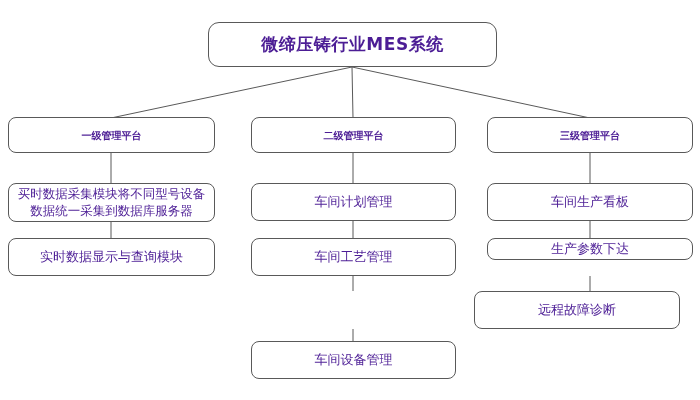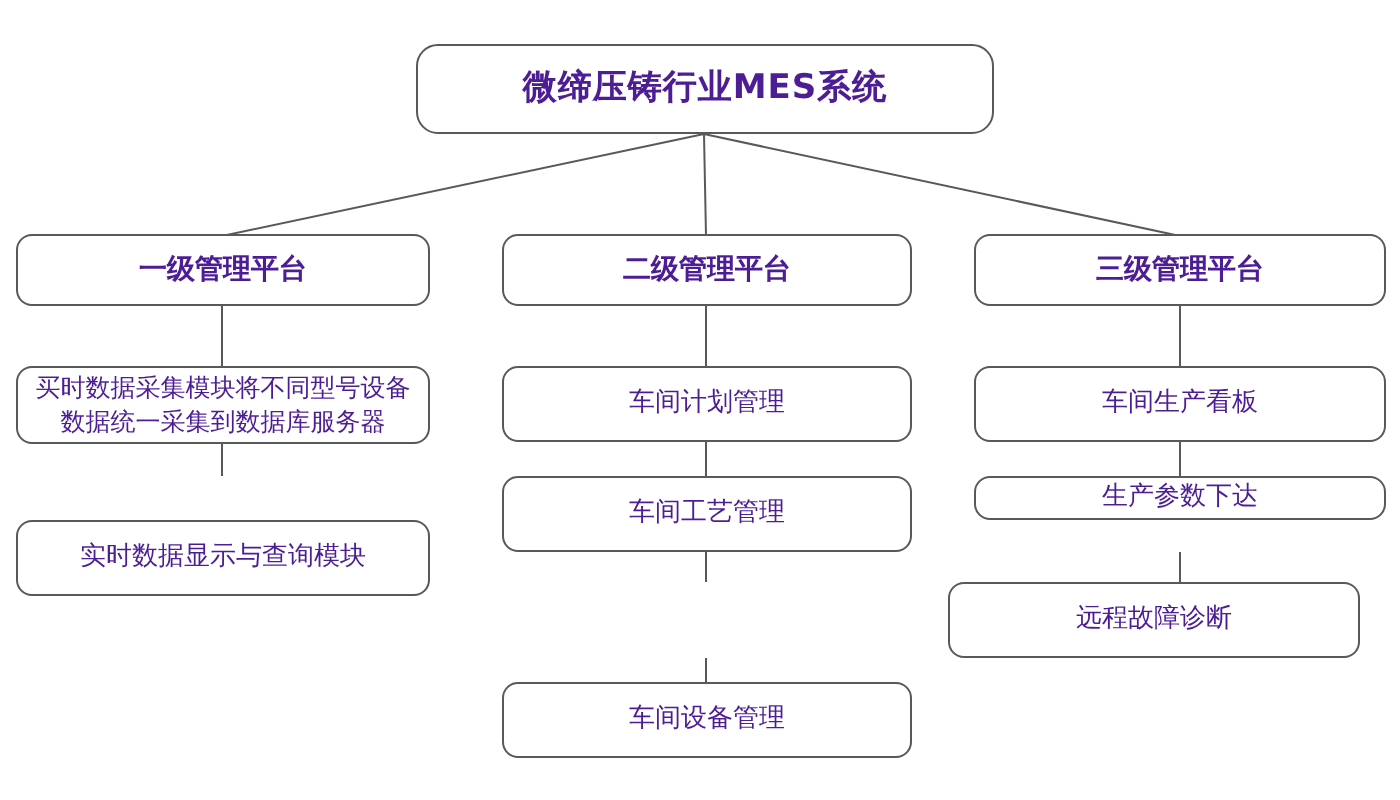--- a/index.html
+++ b/index.html
@@ -38,21 +38,21 @@
     line-height: 1.3;
   }
   .node.root {
     border-radius: 11px;
     font-weight: bold;
     font-size: 17px;
     letter-spacing: 0.5px;
   }
   .node.header {
     font-weight: bold;
-    font-size: 14px;
+    font-size: 10px;
   }
   .node.child {
     font-size: 13px;
   }
   .node.child.multiline {
     font-size: 12.5px;
     padding: 2px 4px;
   }
 </style>
 </head>
@@ -79,21 +79,21 @@
     <line x1="590" y1="276" x2="590" y2="291" stroke="#595959" stroke-width="1"></line>
   </svg>
 
   <div class="node root" style="left:208px; top:22px; width:289px; height:45px;">微缔压铸行业MES系统</div>
 
   <div class="node header" style="left:8px; top:117px; width:207px; height:36px;">一级管理平台</div>
   <div class="node header" style="left:251px; top:117px; width:205px; height:36px;">二级管理平台</div>
   <div class="node header" style="left:487px; top:117px; width:206px; height:36px;">三级管理平台</div>
 
   <div class="node child multiline" style="left:8px; top:183px; width:207px; height:39px;">买时数据采集模块将不同型号设备数据统一采集到数据库服务器</div>
-  <div class="node child" style="left:8px; top:238px; width:207px; height:38px;margin-top:22px;">实时数据显示与查询模块</div>
+  <div class="node child" style="left:8px; top:238px; width:207px; height:38px;">实时数据显示与查询模块</div>
 
   <div class="node child" style="left:251px; top:183px; width:205px; height:38px;">车间计划管理</div>
   <div class="node child" style="left:251px; top:238px; width:205px; height:38px;">车间工艺管理</div>
   <div class="node child" style="left:487px; top:183px; width:206px; height:38px;">车间生产看板</div>
 
   <div class="node child" style="left:251px; top:341px; width:205px; height:38px;">车间设备管理</div>
   <div class="node child" style="left:487px; top:238px; width:206px; height:22px;">生产参数下达</div>
   <div class="node child" style="left:474px; top:291px; width:206px; height:38px;">远程故障诊断</div>
 
 </div>

